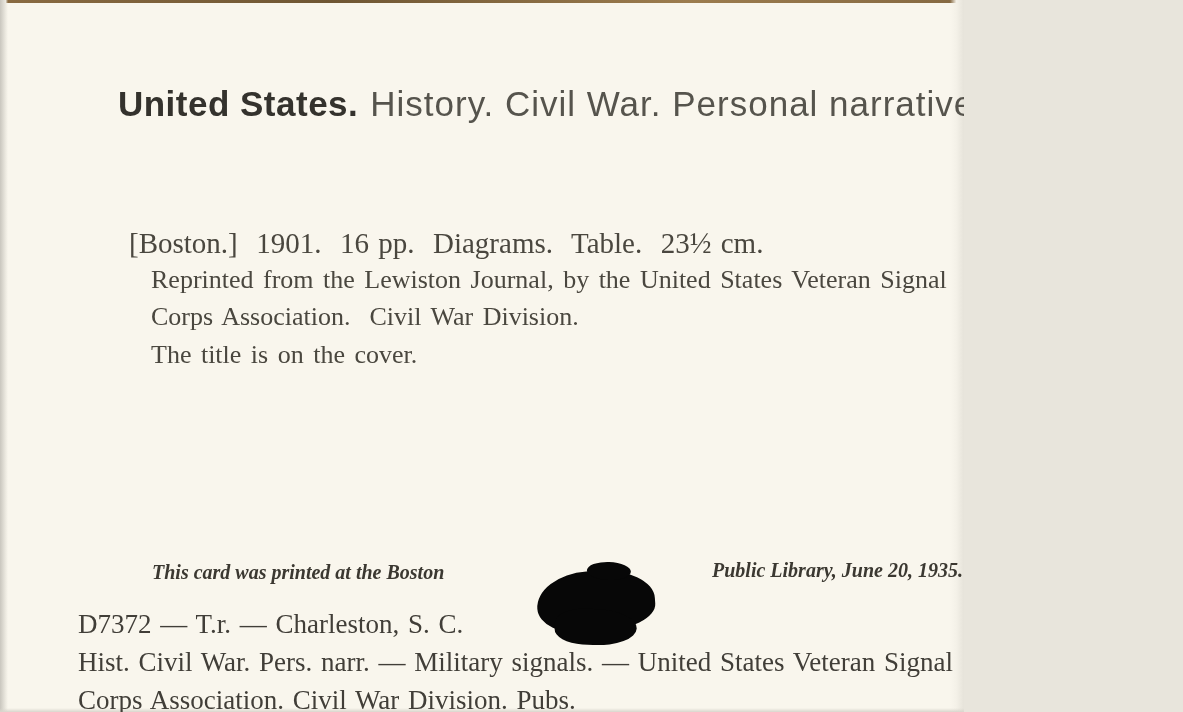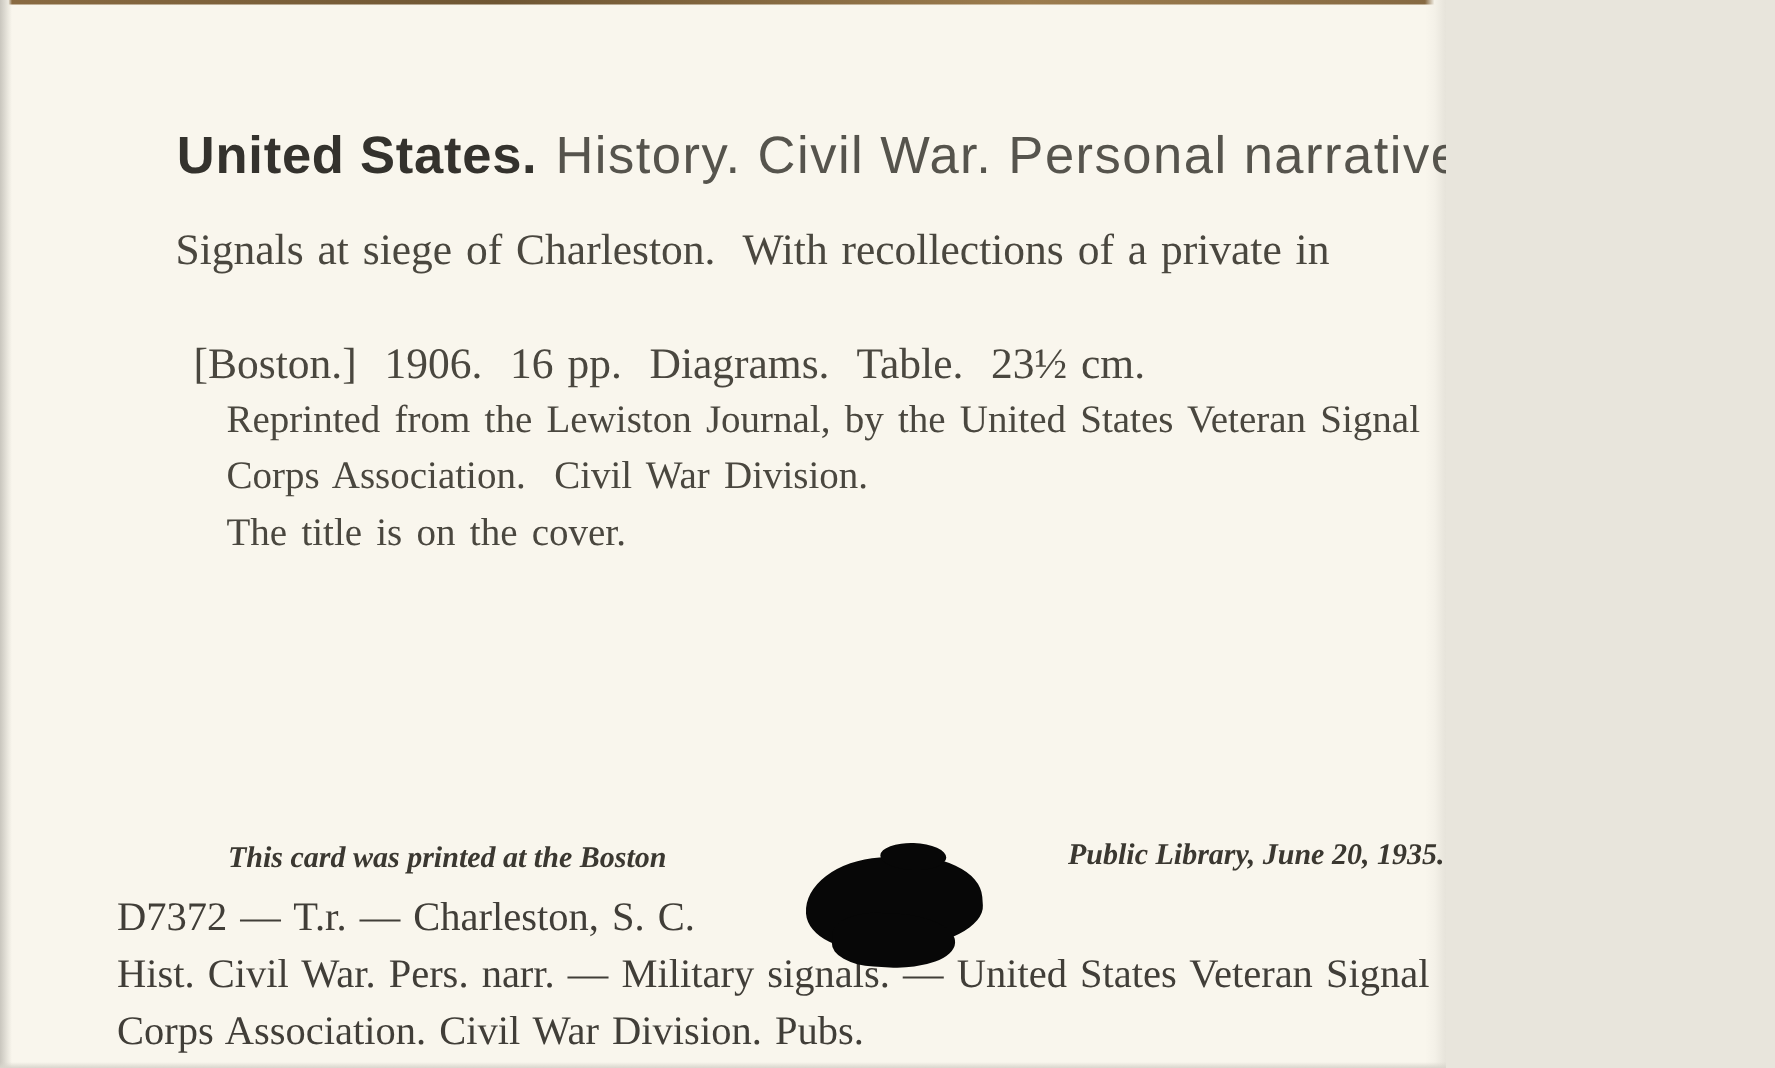--- a/index.html
+++ b/index.html
@@ -52,21 +52,21 @@
   .imprint  { left: 129px; top: 227px; font-size: 29px; word-spacing: 2px; }
 
   .note-l1 { left: 151px; top: 265px; font-size: 26px; word-spacing: 3px; }
   .note-l2 { left: 151px; top: 302px; font-size: 26px; word-spacing: 3px; }
   .note2   { left: 151px; top: 340px; font-size: 26px; word-spacing: 3px; }
 
   .footer-note { font-size: 20px; font-style: italic; font-weight: 600; color: #3b3831; }
   .footer-left  { left: 152px; top: 561px; }
   .footer-right { left: 712px; top: 559px; }
 
-  .trace { font-size: 27px; color: #413e38; word-spacing: 2px; }
+  .trace { font-size: 27px; color: #413e38; word-spacing: 2px; margin-top: 13px; }
   .trace-l1a { left: 78px;  top: 596px; }
   .trace-l1b { left: 655px; top: 596px; }
   .trace-l2  { left: 78px;  top: 634px; }
   .trace-l3  { left: 78px;  top: 672px; }
 
   
   .blob {
     position: absolute; left: 537px; top: 571px; width: 118px; height: 62px;
     background: #070707;
     border-radius: 48% 52% 55% 45% / 60% 55% 45% 50%;
@@ -90,23 +90,22 @@
   <div class="edge-left"></div>
   <div class="edge-right"></div>
   <div class="edge-bottom"></div>
 
   <div class="t heading">
     <span class="bold">United States.</span><span class="rest">History. Civil War. Personal narratives.</span>
   </div>
 
 
 
-  <div class="t body-ink title-l1">Signals at siege of Charleston.  With recollections of a private in</div>
 
-  <div class="t body-ink imprint">[Boston.]  1906.  16 pp.  Diagrams.  Table.  23½ cm.</div>
+  <div class="t body-ink imprint">[Boston.]  1901.  16 pp.  Diagrams.  Table.  23½ cm.</div>
 
   <div class="t body-ink note-l1">Reprinted from the Lewiston Journal, by the United States Veteran Signal</div>
   <div class="t body-ink note-l2">Corps Association.  Civil War Division.</div>
   <div class="t body-ink note2">The title is on the cover.</div>
 
   <div class="t footer-note footer-left">This card was printed at the Boston</div>
   <div class="t footer-note footer-right">Public Library, June 20, 1935.</div>
 
   <div class="t trace trace-l1a">D7372 — T.r. — Charleston, S. C.</div>
   <div class="t trace trace-l2">Hist. Civil War. Pers. narr. — Military signals. — United States Veteran Signal</div>

